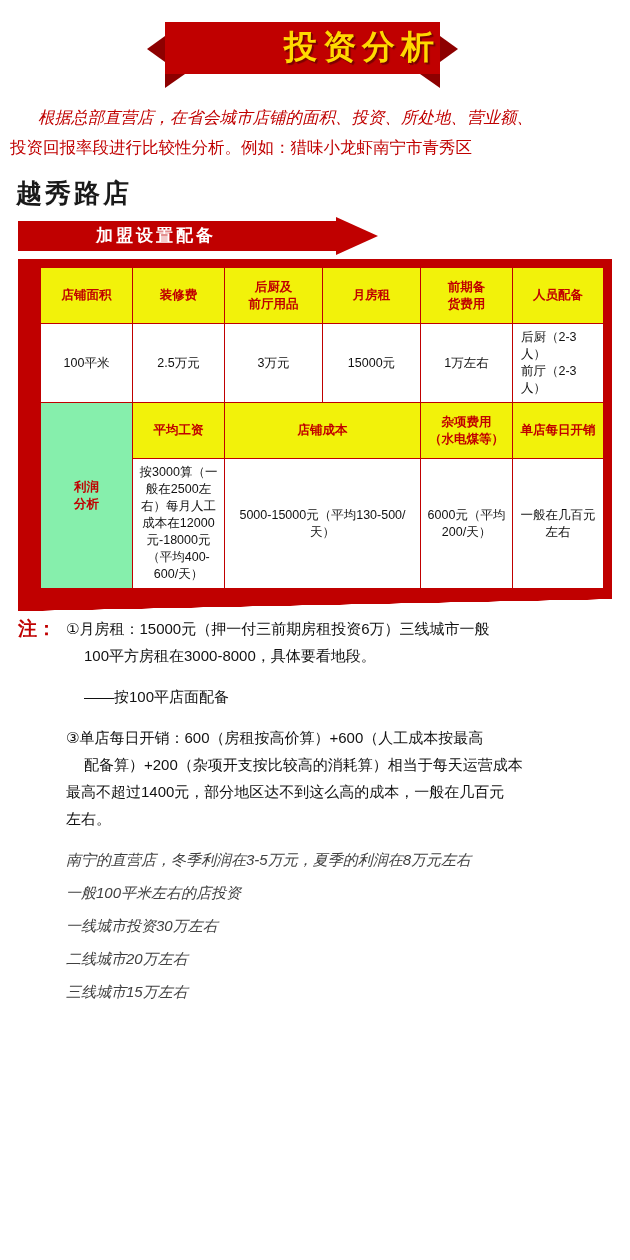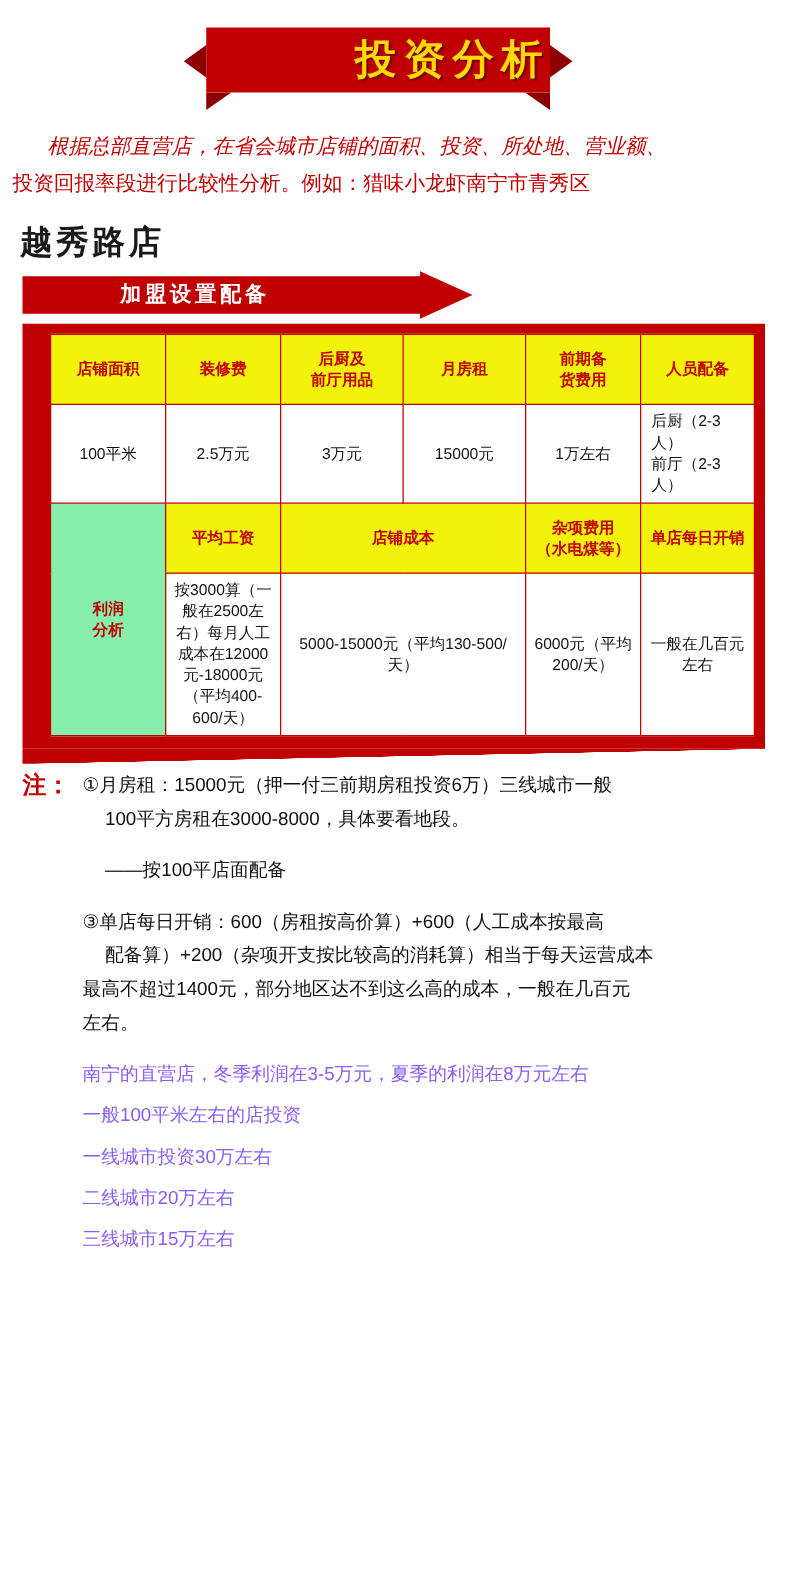--- a/index.html
+++ b/index.html
@@ -205,21 +205,21 @@
     font-size: 19px;
     font-weight: bold;
   }
   .notes .body { padding-left: 52px; }
   .note-item { margin-bottom: 14px; }
   .note-item p { margin: 0; }
   .indent1 { padding-left: 18px; }
   .black { color: #111; }
   .notes .seasonal { margin-top: 2px; }
   .notes .redlines { margin-top: 4px; }
-  .notes .redlines p { margin: 0 0 6px 0; color: #8b5cf6; }
+  .notes .redlines p { margin: 0 0 6px 0; color: #404040; font-style: italic; }
   .tight { line-height: 26px; }
 </style>
 </head>
 <body>
 
 <div class="banner-wrap">
   <div class="banner-tail-l"></div>
   <div class="banner-tail-r"></div>
   <div class="banner-ribbon"></div>
   <div class="banner-title">投资分析</div>

